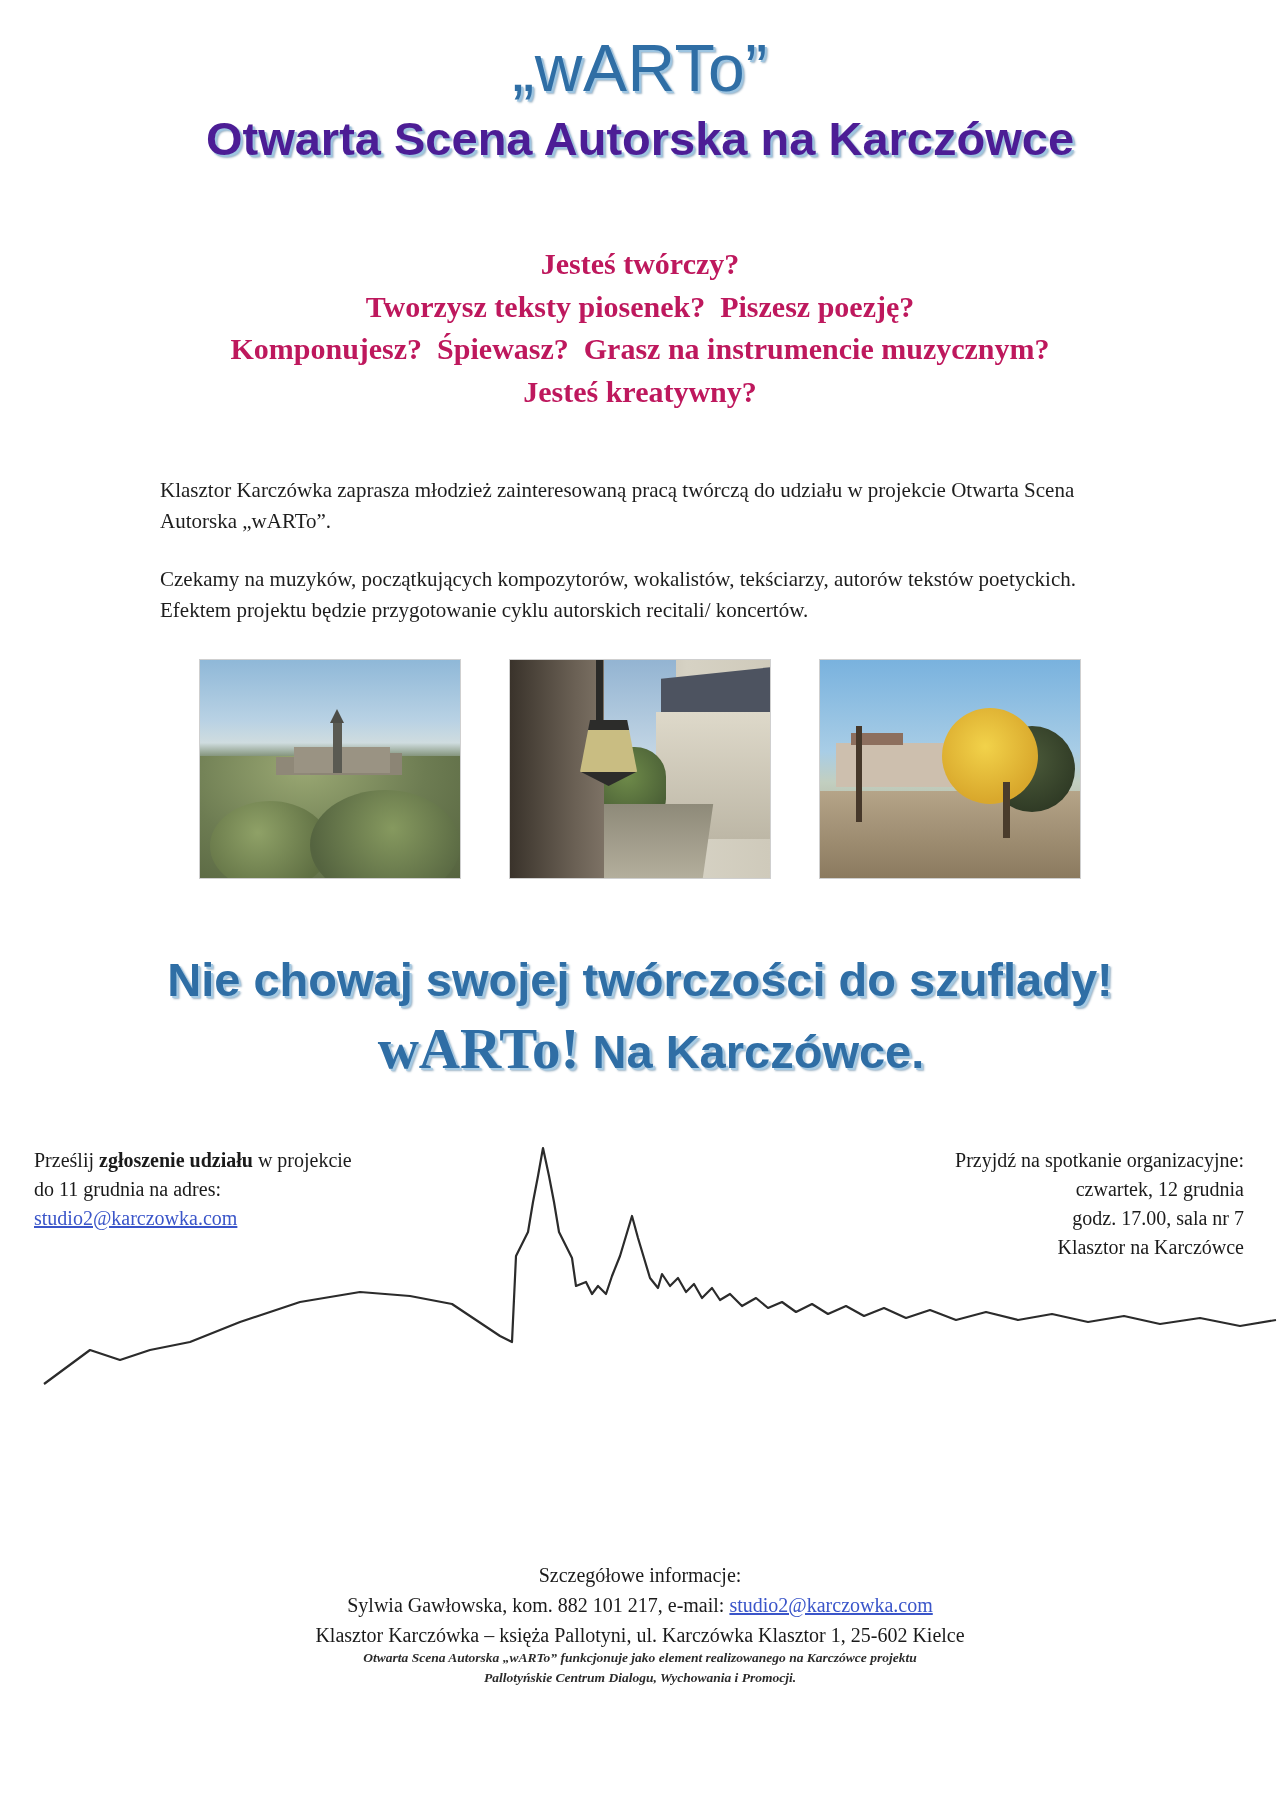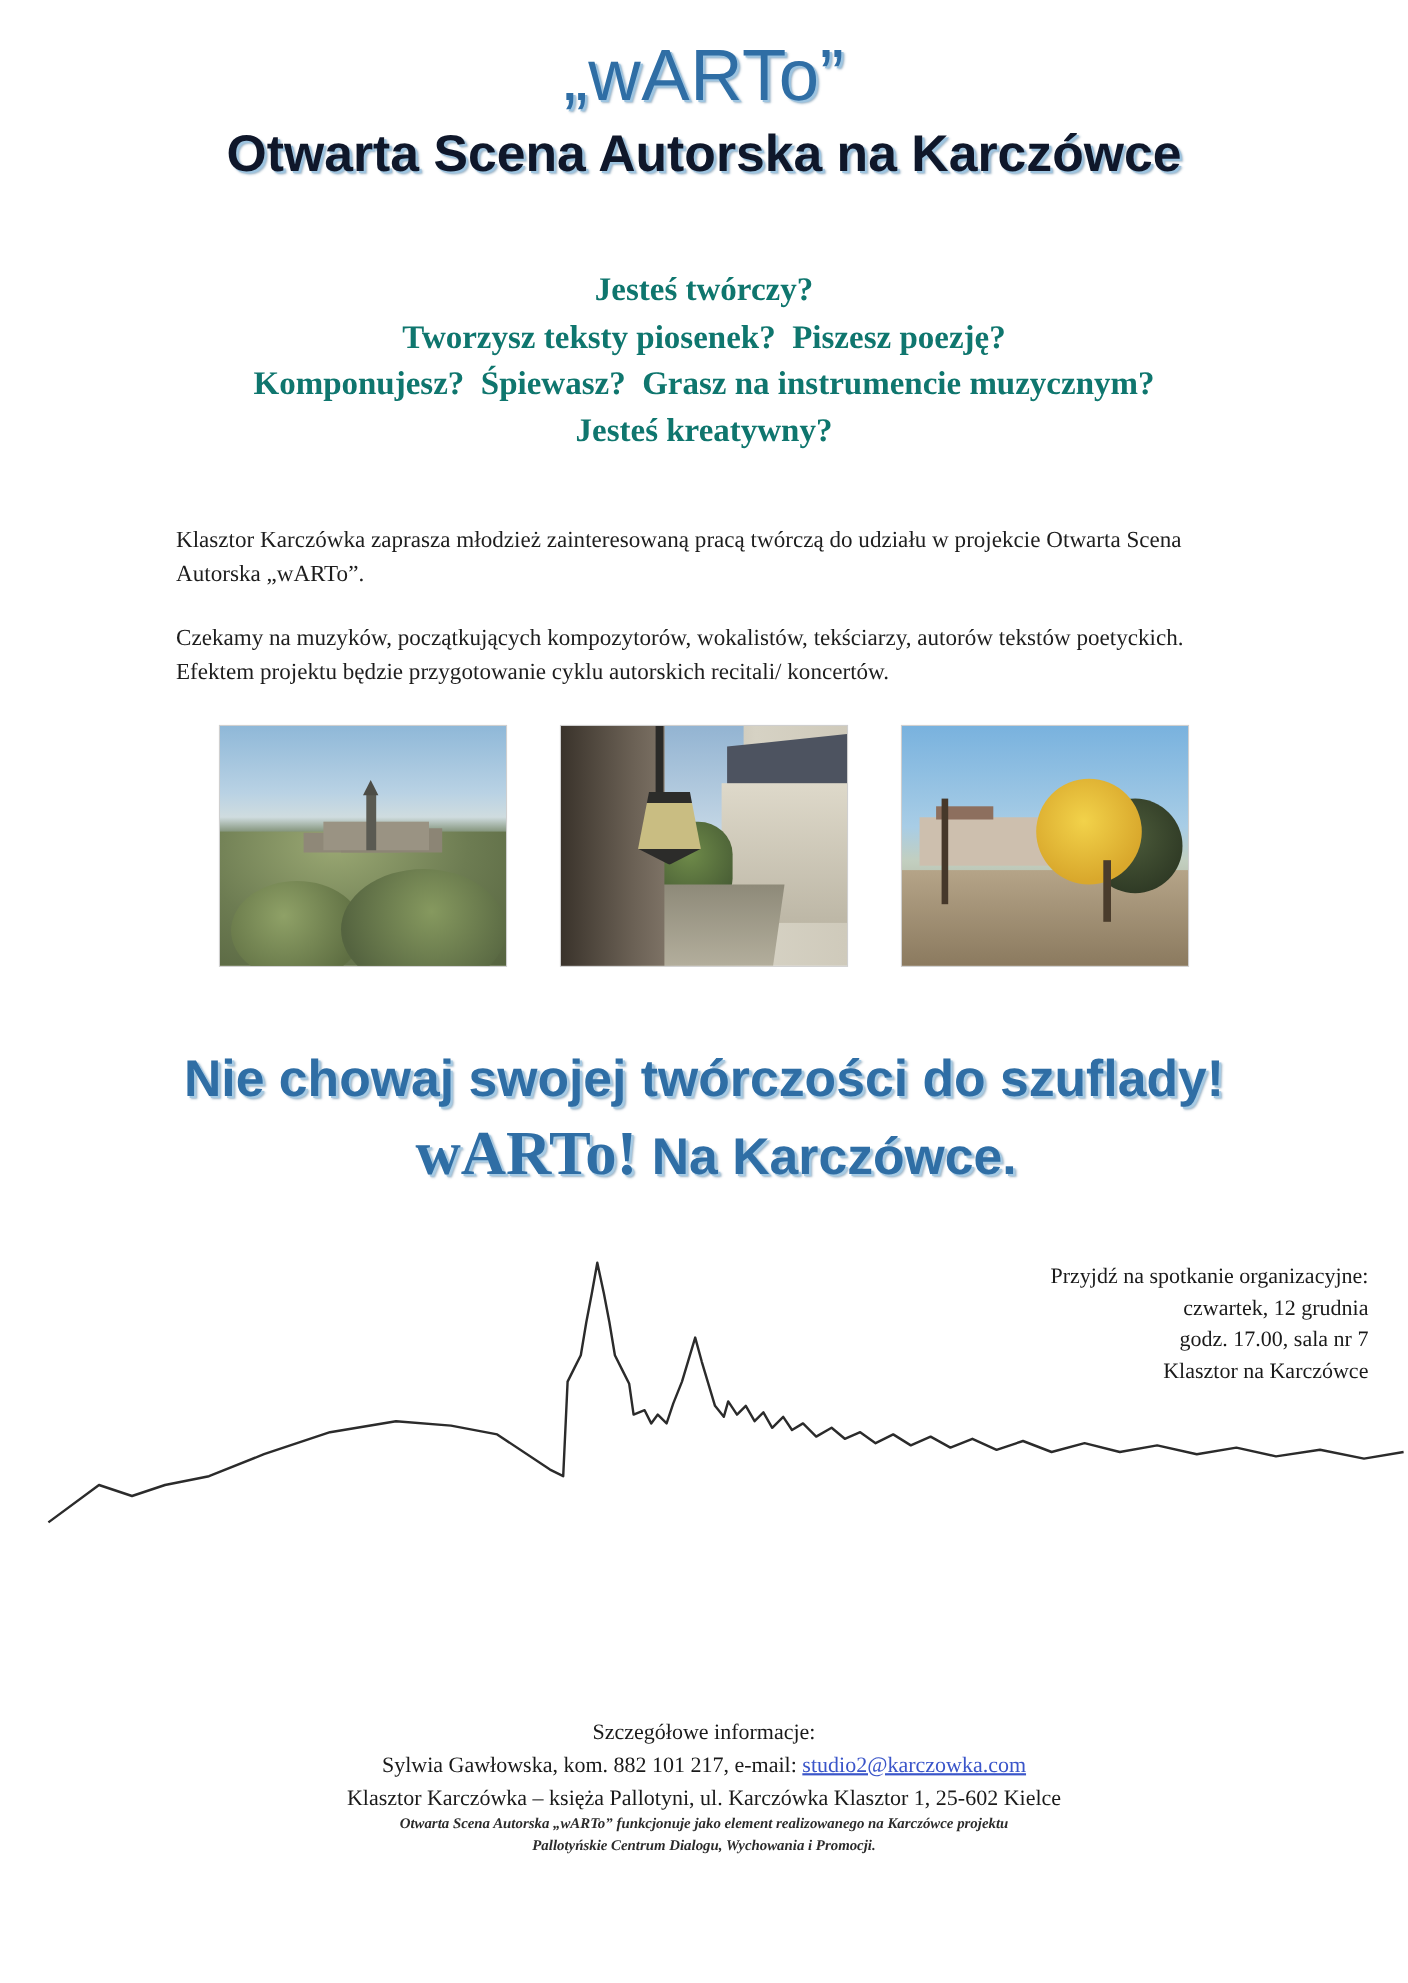--- a/index.html
+++ b/index.html
@@ -31,34 +31,34 @@
     text-shadow:
       2px 2px 0 #9dc4e0,
       3px 3px 2px rgba(40,90,130,0.45);
   }
   .title-sub {
     font-family: "Liberation Sans", sans-serif;
     font-weight: bold;
     font-size: 47px;
     line-height: 1.1;
     margin-top: 10px;
-    color: #0f172a;
+    color: #4c1d95;
     text-shadow:
       2px 2px 0 #9dc4e0,
       3px 3px 2px rgba(40,90,130,0.45);
   }
 
   
   .questions {
     text-align: center;
     margin-top: 78px;
     font-weight: bold;
     font-size: 30px;
     line-height: 1.42;
-    color: #0f766e;
+    color: #be185d;
   }
   .questions div {
     white-space: pre;
   }
 
   
   .paragraphs {
     margin-top: 62px;
     font-size: 21px;
     line-height: 1.45;
@@ -336,20 +336,25 @@
              L538,40 L543,12 L549,40 L554,66 L559,96 L566,110 L572,122 L576,150
              L586,146 L592,158 L598,150 L606,158 L612,140 L620,120 L626,100
              L632,80 L638,102 L644,122 L650,142 L658,152 L662,138 L670,150
              L678,142 L686,156 L694,148 L702,162 L712,152 L720,164 L730,158
              L742,170 L756,162 L768,172 L782,166 L796,176 L812,168 L828,178
              L846,170 L864,180 L884,172 L906,182 L930,174 L956,184 L986,176
              L1018,184 L1052,178 L1088,186 L1124,180 L1160,188 L1200,182
              L1240,190 L1276,184" fill="none" stroke="#2b2b2b" stroke-width="2.2" stroke-linejoin="round"></path>
   </svg>
 
+  <div class="contact-left">
+    <div><span>Prześlij </span><b>zgłoszenie udziału</b><span> w projekcie</span></div>
+    <div>do 11 grudnia na adres:</div>
+    <div><a class="mail" href="#">studio2@karczowka.com</a></div>
+  </div>
 
   <div class="contact-right">
     <div>Przyjdź na spotkanie organizacyjne:</div>
     <div>czwartek, 12 grudnia</div>
     <div>godz. 17.00, sala nr 7</div>
     <div>Klasztor na Karczówce</div>
   </div>
 </div>
 
 <div class="footer-info">

